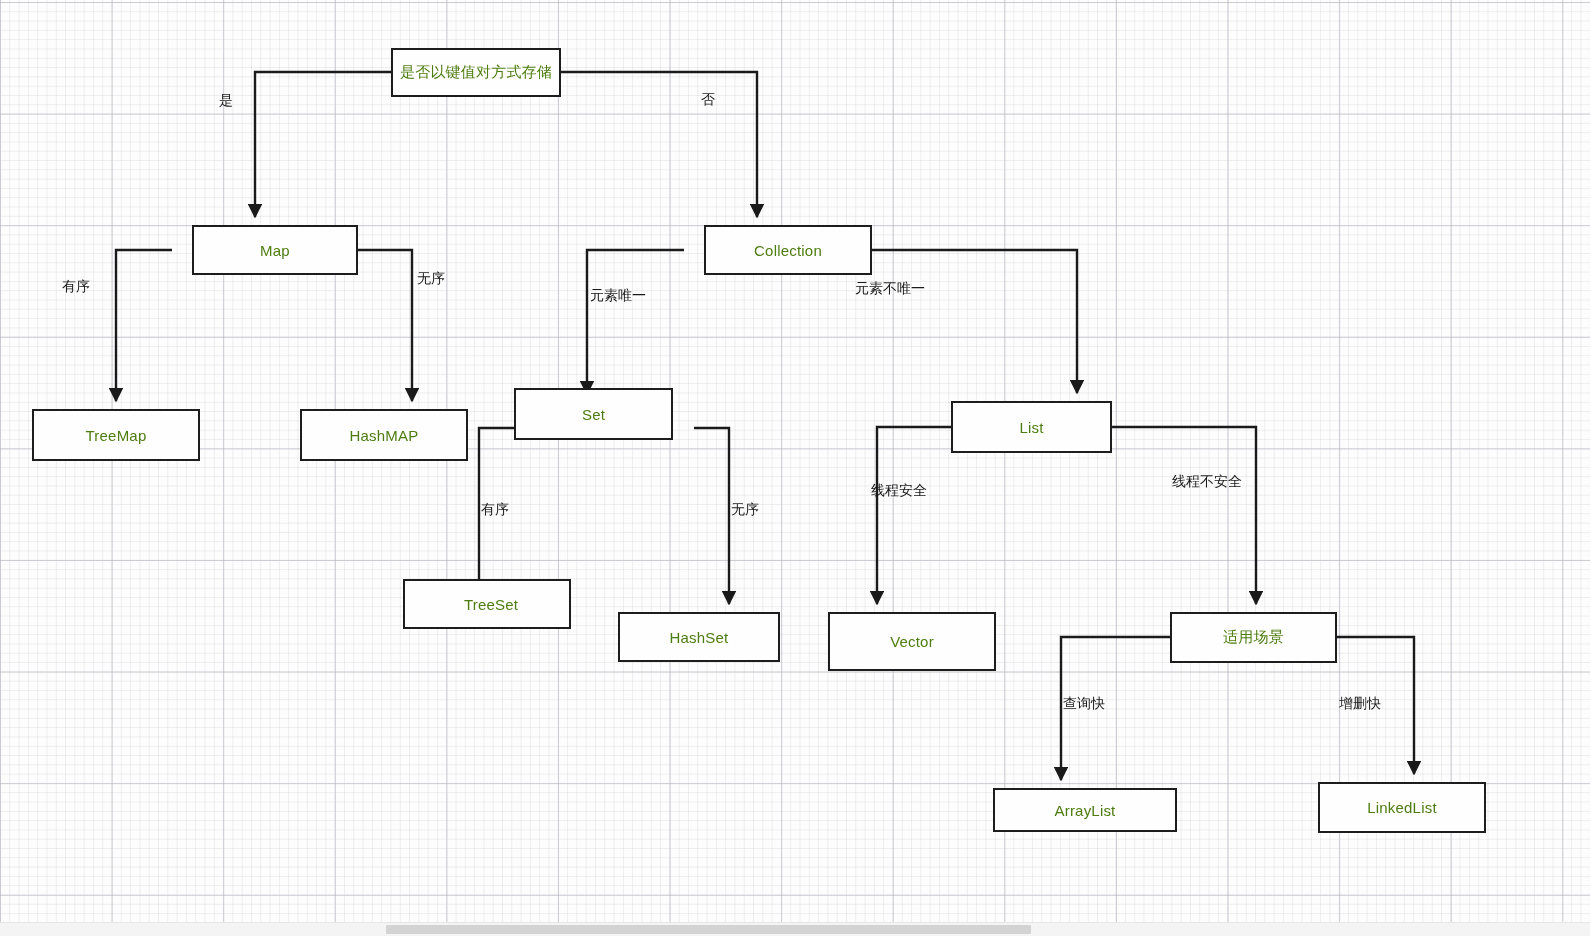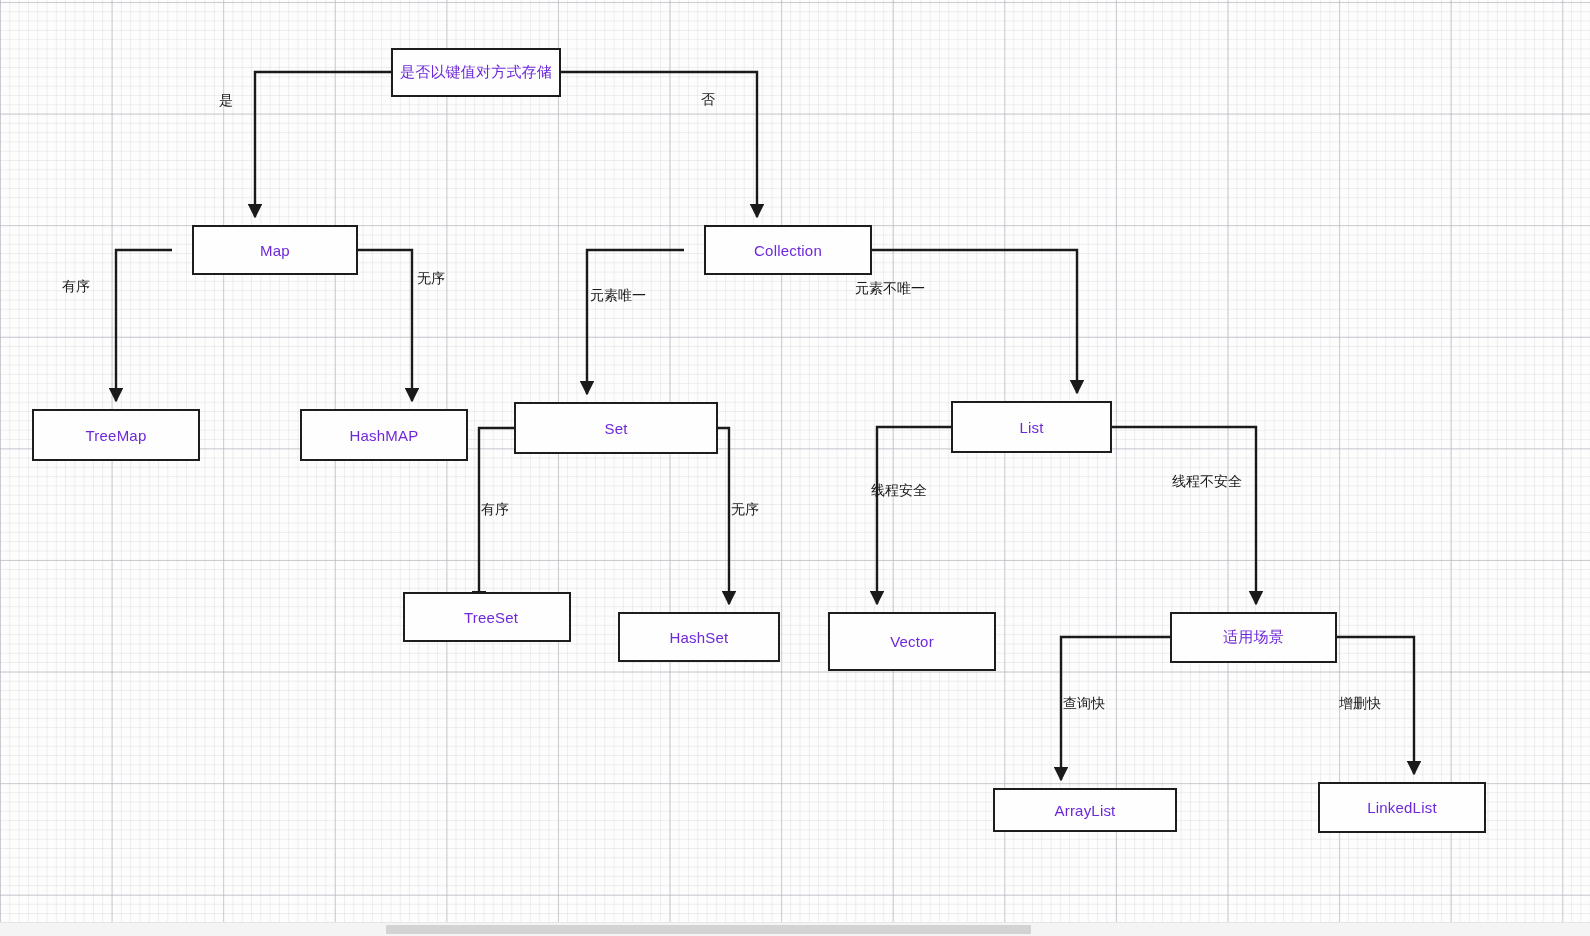--- a/index.html
+++ b/index.html
@@ -34,21 +34,21 @@
     pointer-events: none;
   }
   .node {
     position: absolute;
     box-sizing: border-box;
     border: 2px solid #1d1d1d;
     background: #fefefe;
     display: flex;
     align-items: center;
     justify-content: center;
-    color: #6d28d9;
+    color: #4d7c0f;
     font-size: 15px;
     letter-spacing: 0.2px;
     white-space: nowrap;
   }
   .node.cjk {
     font-family: "DejaVu Sans", "Liberation Sans", sans-serif;
     font-size: 15px;
   }
   .edge-label {
     position: absolute;
@@ -130,29 +130,29 @@
   </div>
 
   <div class="node" style="left:300px;top:409px;width:168px;height:52px;">
     <span>HashMAP</span>
   </div>
 
   <div class="node" style="left:32px;top:409px;width:168px;height:52px;">
     <span>TreeMap</span>
   </div>
 
-  <div class="node" style="left:514px;top:402px;width:204px;height:52px;">
+  <div class="node" style="left:514px;top:388px;width:159px;height:52px;">
     <span>Set</span>
   </div>
 
   <div class="node" style="left:951px;top:401px;width:161px;height:52px;">
     <span>List</span>
   </div>
 
-  <div class="node" style="left:403px;top:592px;width:168px;height:50px;padding-left:8px;">
+  <div class="node" style="left:403px;top:579px;width:168px;height:50px;padding-left:8px;">
     <span>TreeSet</span>
   </div>
 
   <div class="node" style="left:618px;top:612px;width:162px;height:50px;">
     <span>HashSet</span>
   </div>
 
   <div class="node" style="left:828px;top:612px;width:168px;height:59px;">
     <span>Vector</span>
   </div>

